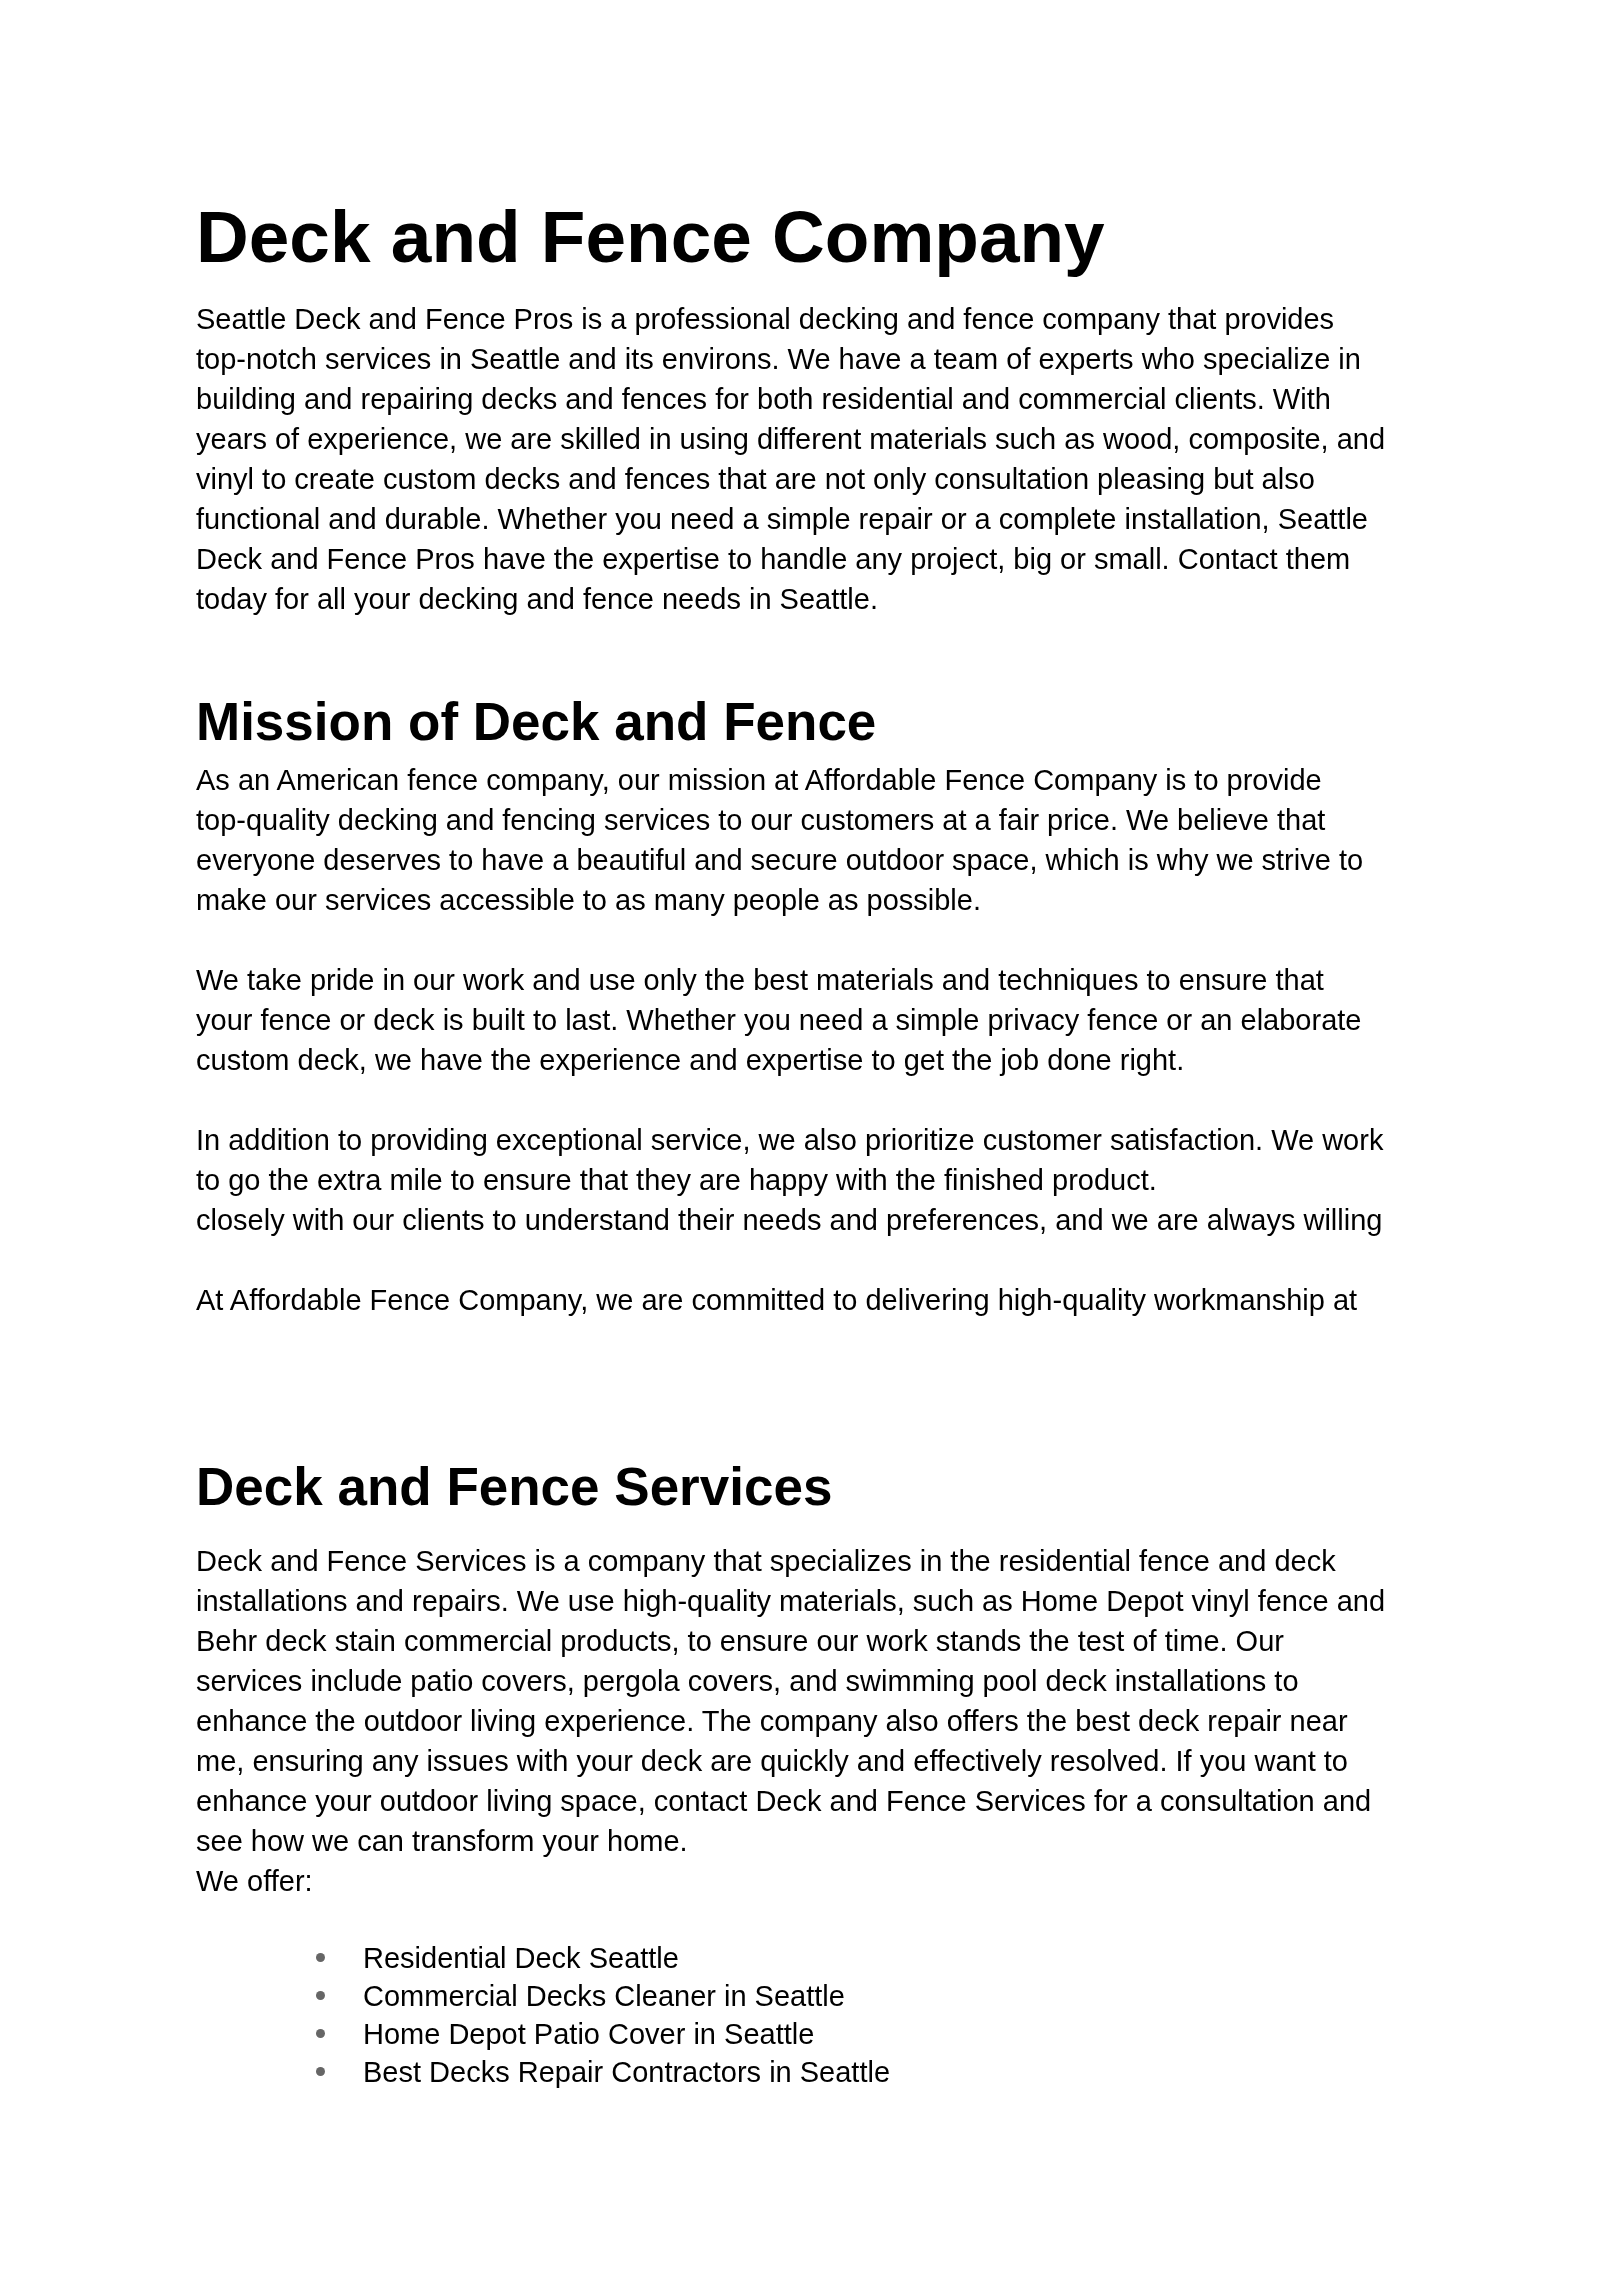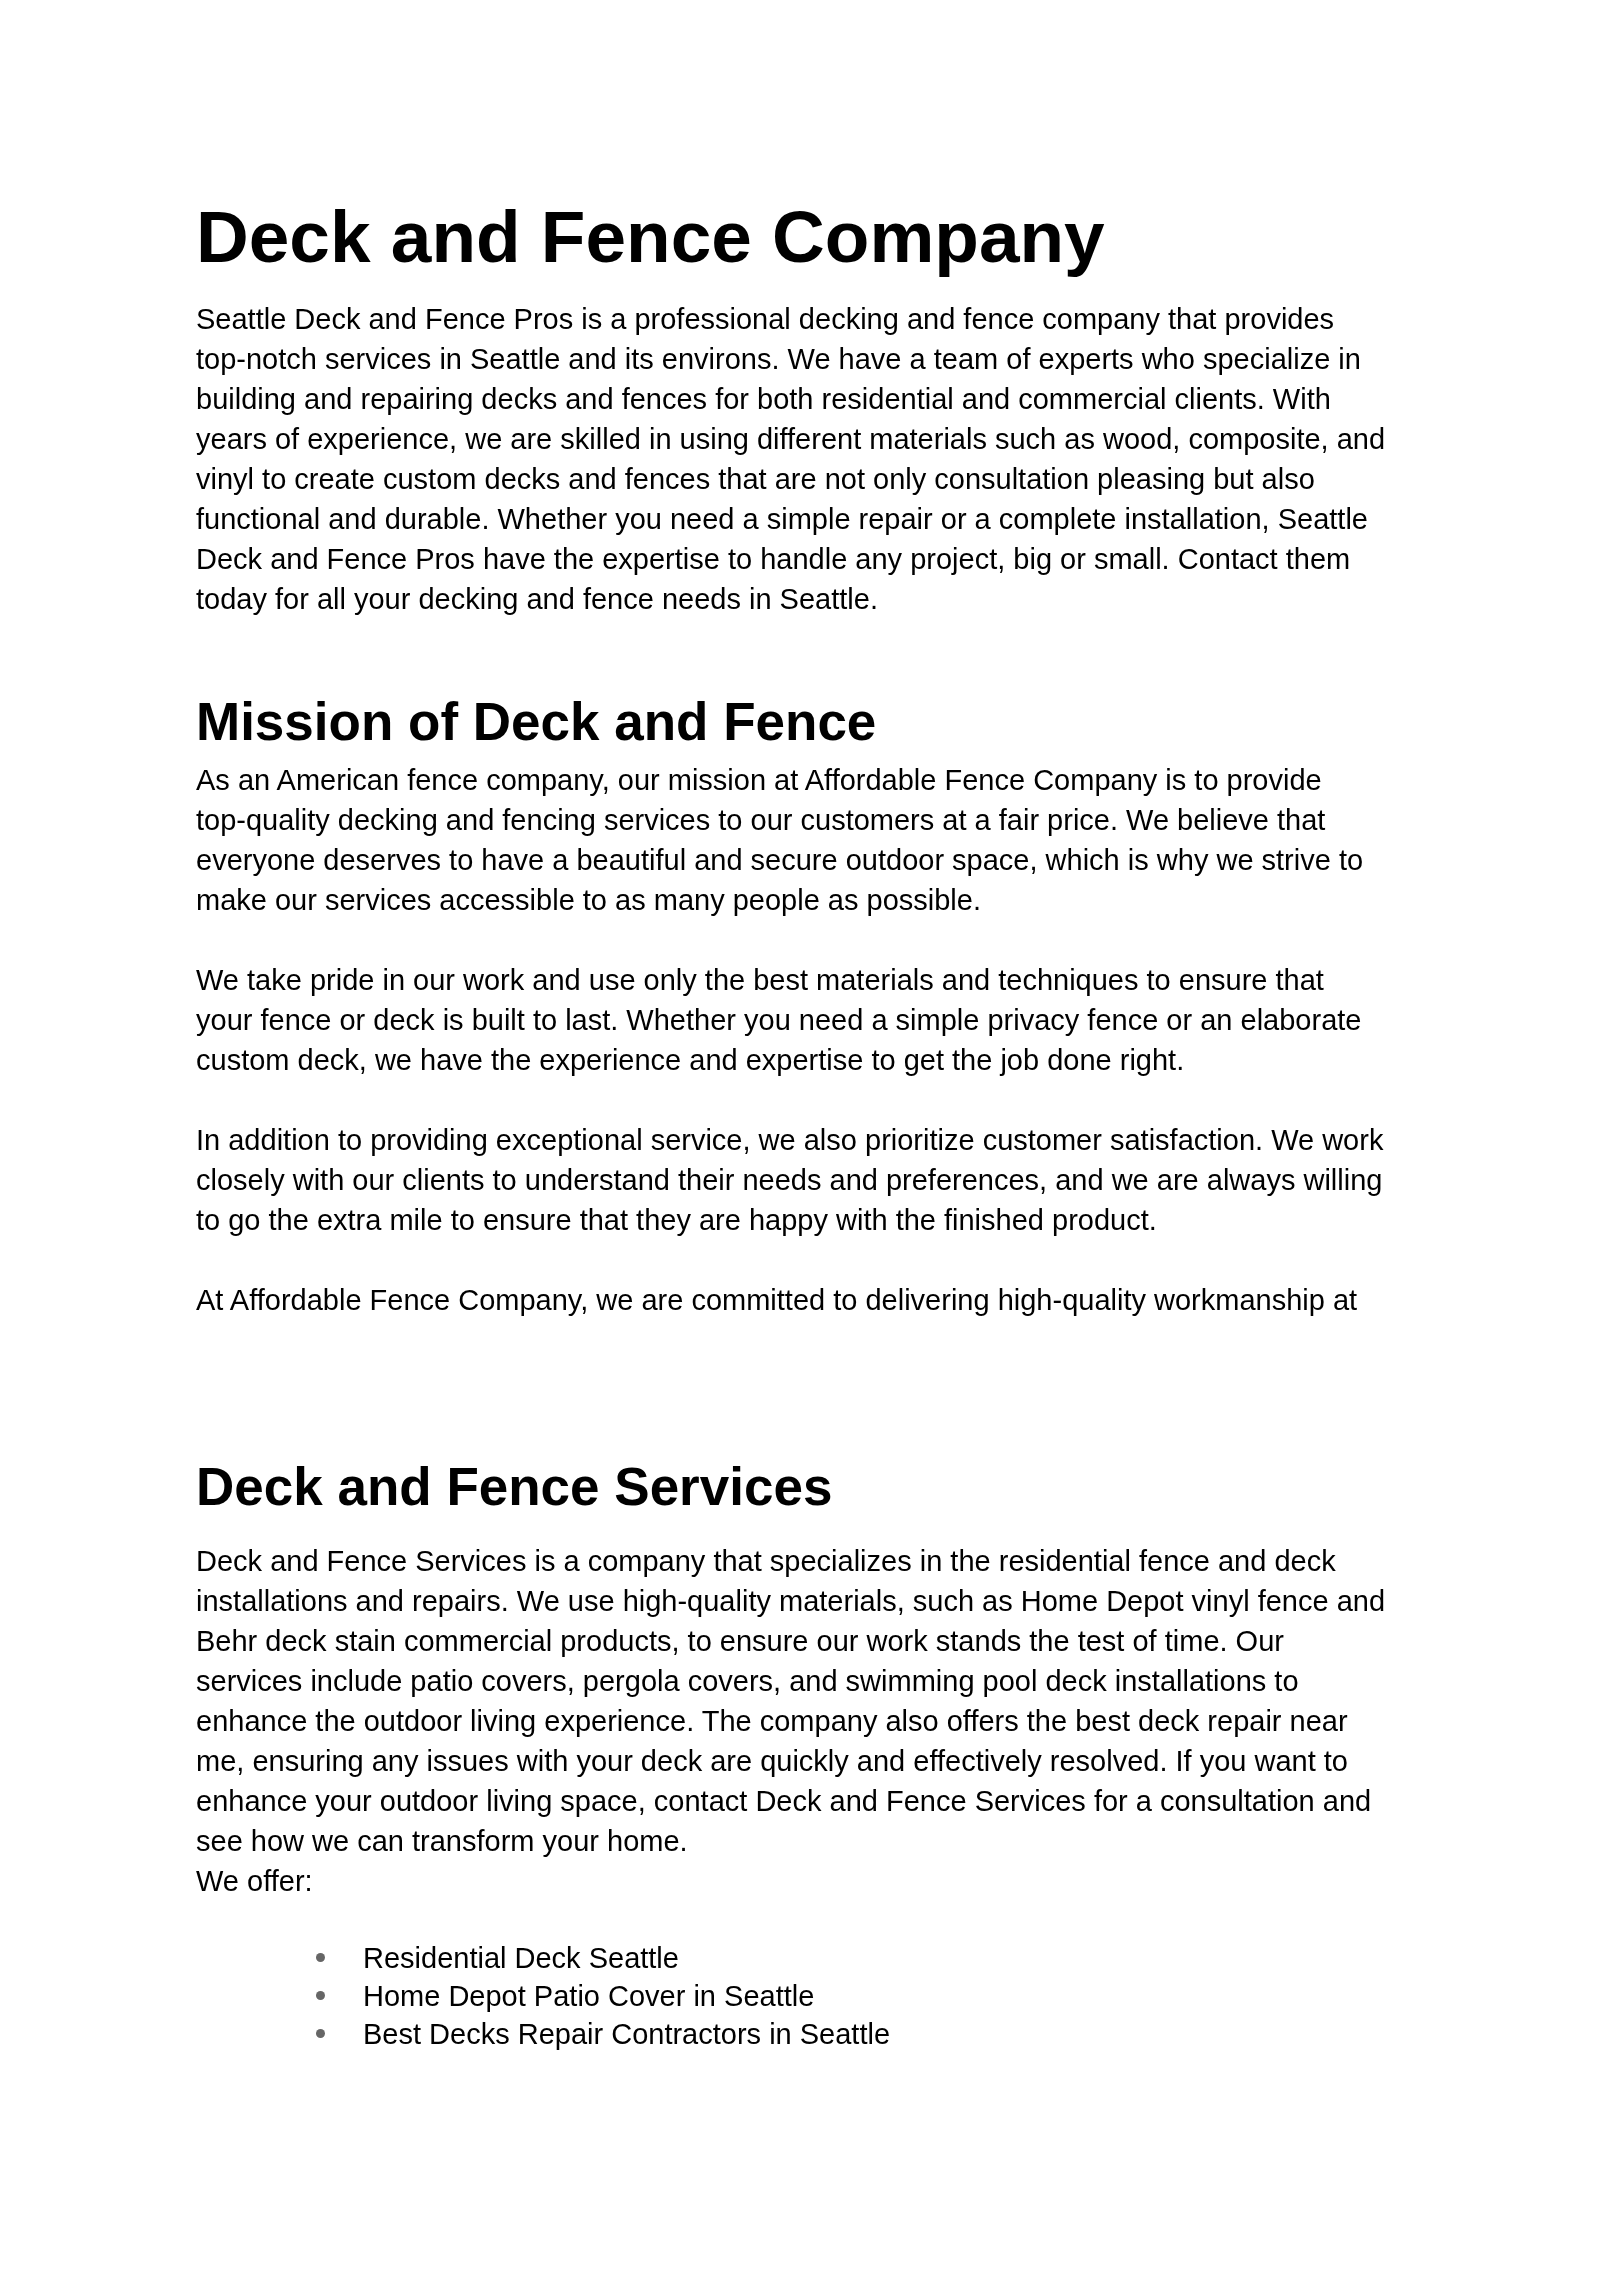--- a/index.html
+++ b/index.html
@@ -97,22 +97,22 @@
   </p>
 
   <p style="top:960px;">
     <span class="line">We take pride in our work and use only the best materials and techniques to ensure that</span>
     <span class="line">your fence or deck is built to last. Whether you need a simple privacy fence or an elaborate</span>
     <span class="line">custom deck, we have the experience and expertise to get the job done right.</span>
   </p>
 
   <p style="top:1120px;">
     <span class="line">In addition to providing exceptional service, we also prioritize customer satisfaction. We work</span>
+    <span class="line">to go the extra mile to ensure that they are happy with the finished product.</span>
     <span class="line">closely with our clients to understand their needs and preferences, and we are always willing</span>
-    <span class="line">to go the extra mile to ensure that they are happy with the finished product.</span>
   </p>
 
   <p style="top:1280px;">
     <span class="line">At Affordable Fence Company, we are committed to delivering high-quality workmanship at</span>
   </p>
 
   <h2 style="top:1456px;">Deck and Fence Services</h2>
 
   <p style="top:1541px;">
     <span class="line">Deck and Fence Services is a company that specializes in the residential fence and deck</span>
@@ -126,20 +126,24 @@
     <span class="line">We offer:</span>
   </p>
 
   <ul style="top:1939px;">
     <li>
       <span class="bullet"></span>
       <span>Residential Deck Seattle</span>
     </li>
     <li>
       <span class="bullet"></span>
+      <span>Commercial Decks Cleaner in Seattle</span>
+    </li>
+    <li>
+      <span class="bullet"></span>
       <span>Home Depot Patio Cover in Seattle</span>
     </li>
     <li>
       <span class="bullet"></span>
       <span>Best Decks Repair Contractors in Seattle</span>
     </li>
   </ul>
 
 </div>
 

